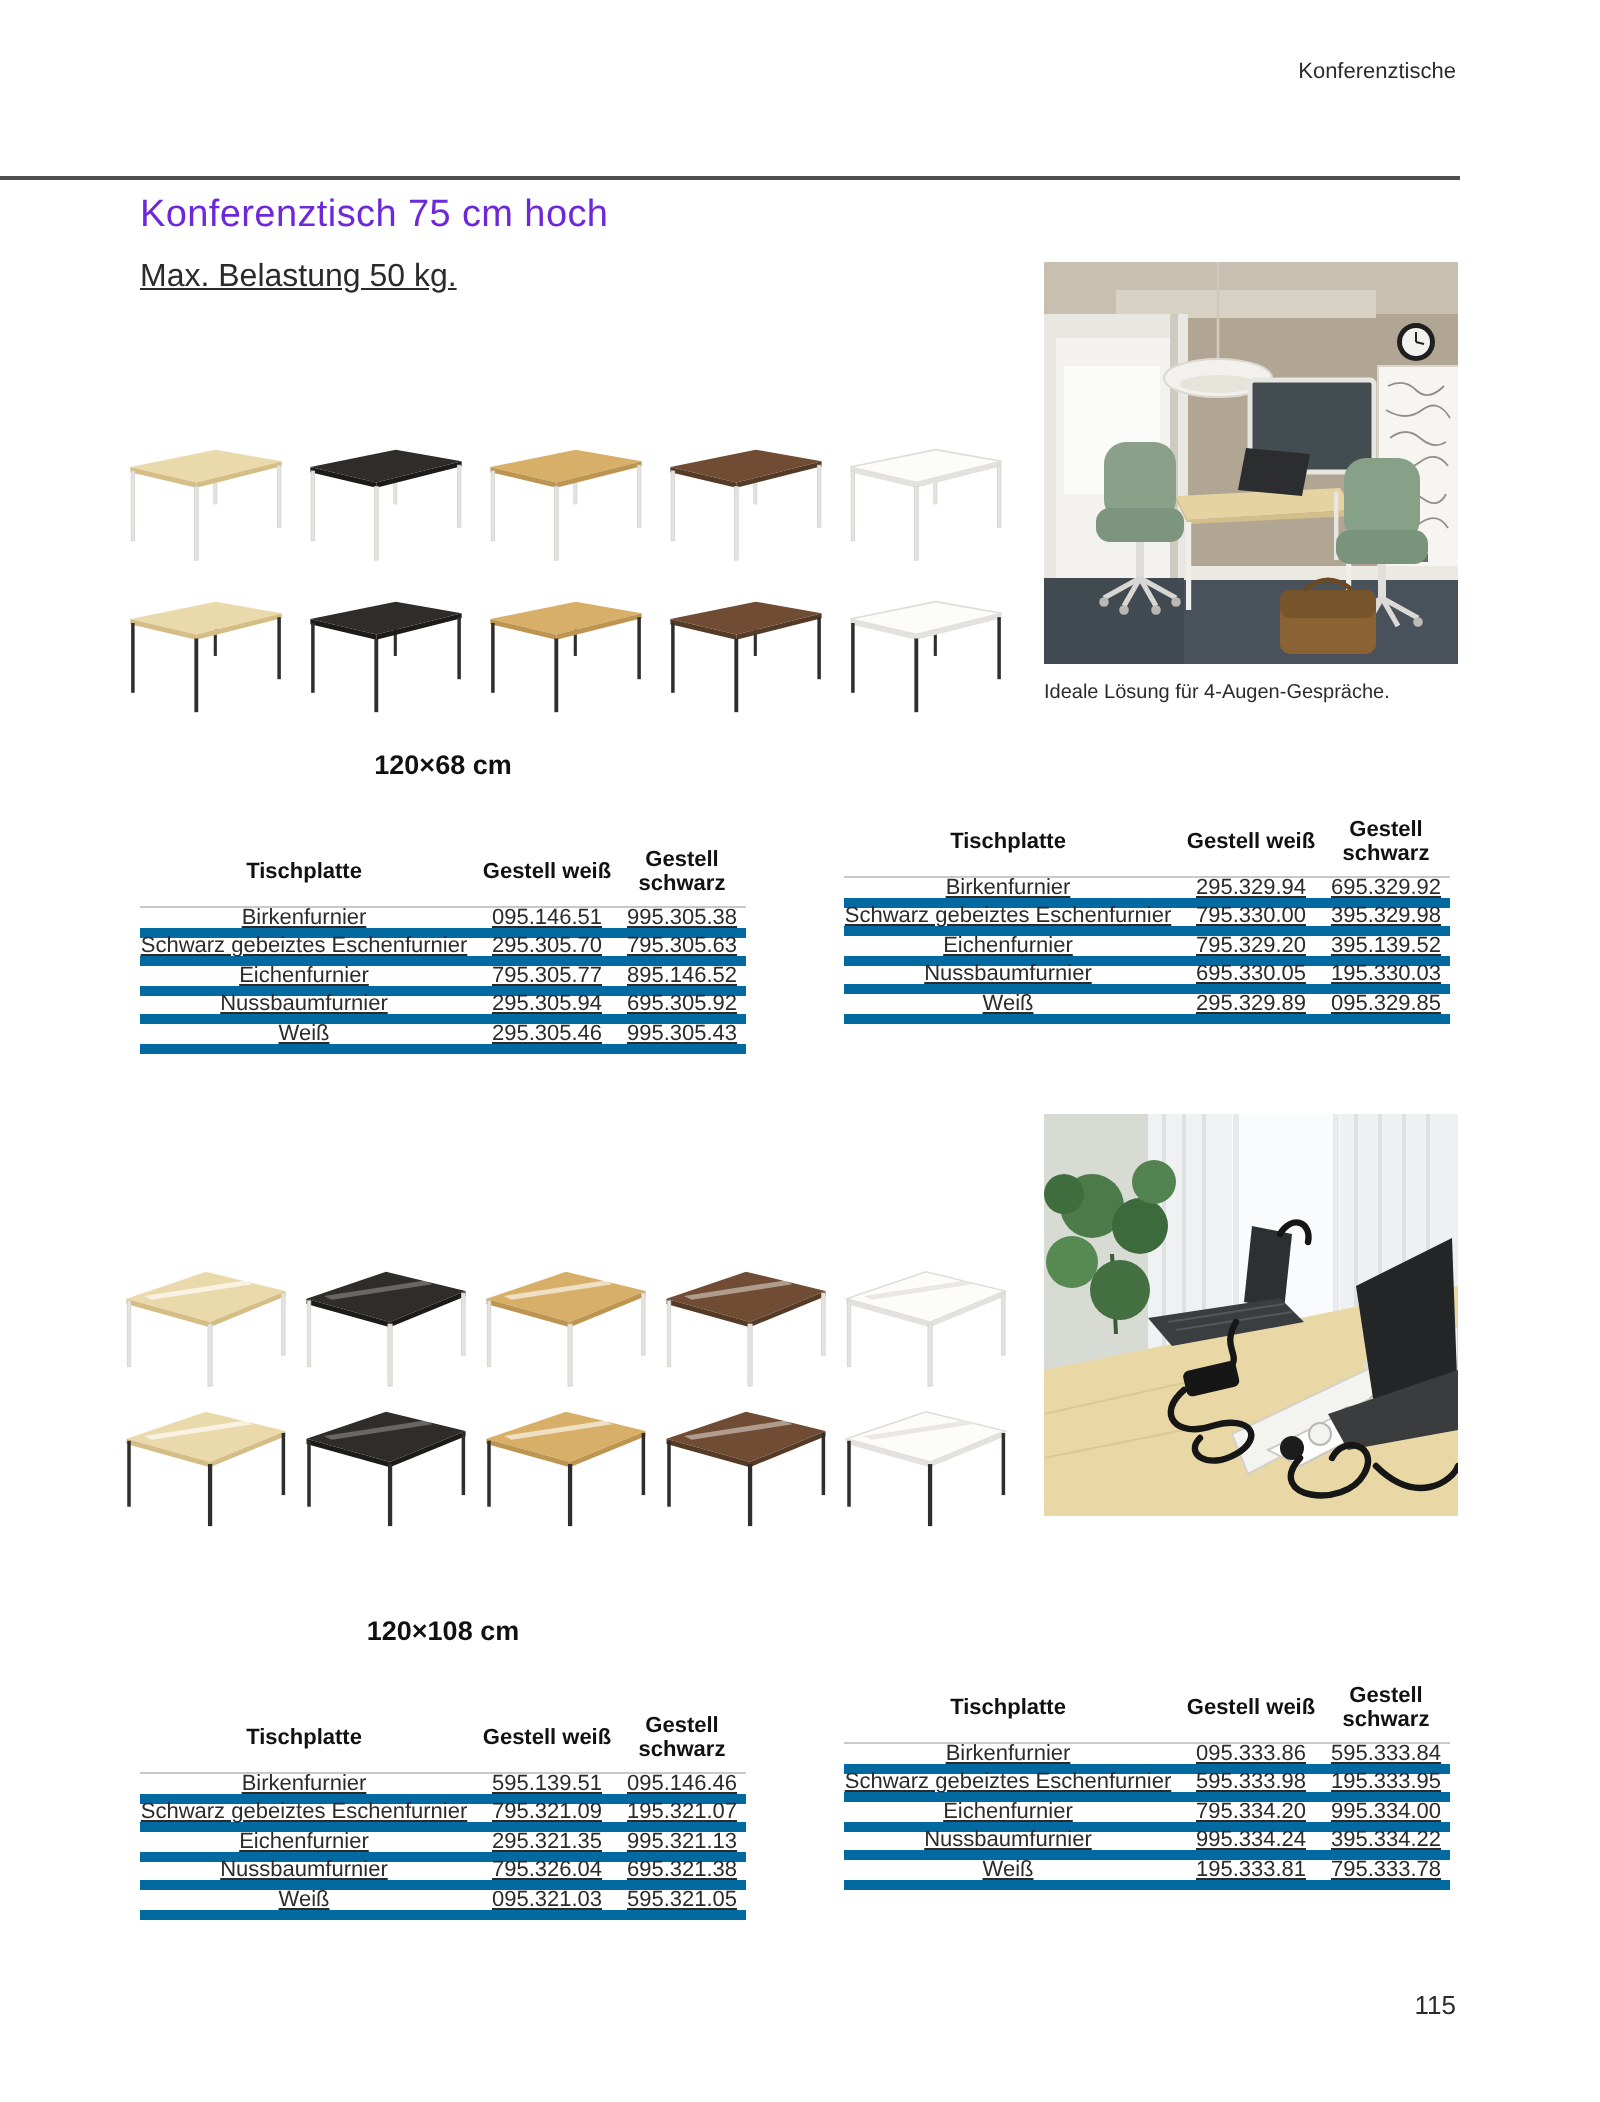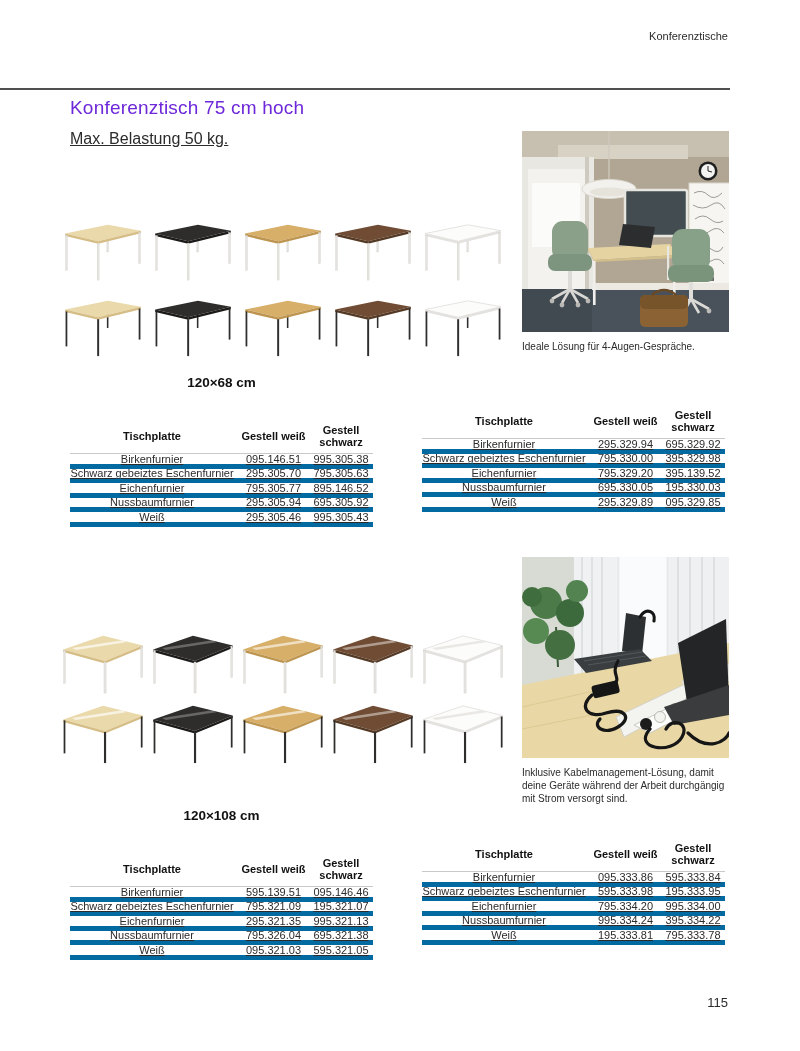--- a/index.html
+++ b/index.html
@@ -525,21 +525,20 @@
       </g>
 
       <rect x="70" y="126" width="27" height="13" rx="3" fill="#161616" transform="rotate(-13 83 132)"></rect>
       <g stroke="#161616" stroke-width="3.2" fill="none" stroke-linecap="round">
         <path d="M96,104 C 88,118 100,120 92,128 M70,138 C 56,150 66,162 84,156 C 104,150 110,162 96,170 C 82,178 70,170 78,162"></path>
         <path d="M128,172 C 110,192 150,198 160,180 C 168,166 150,160 144,172 M166,176 C 186,196 204,184 207,176"></path>
         <path d="M118,60 C 124,50 134,54 132,64"></path>
       </g>
     </svg>
   </div>
-  <div class="caption caption-2">Inklusive Kabelmanagement-Lösung, damit deine Geräte während der Arbeit durchgängig mit Strom versorgt sind.</div>
 
   <div class="price-table pt-3">
     <div class="pt-size">120×108 cm</div>
     <div class="pt-head">
       <span class="col0">Tischplatte</span>
       <span class="col1">Gestell weiß</span>
       <span class="col2">Gestell schwarz</span>
     </div>
     <div class="pt-body">
         <div class="pt-row">

